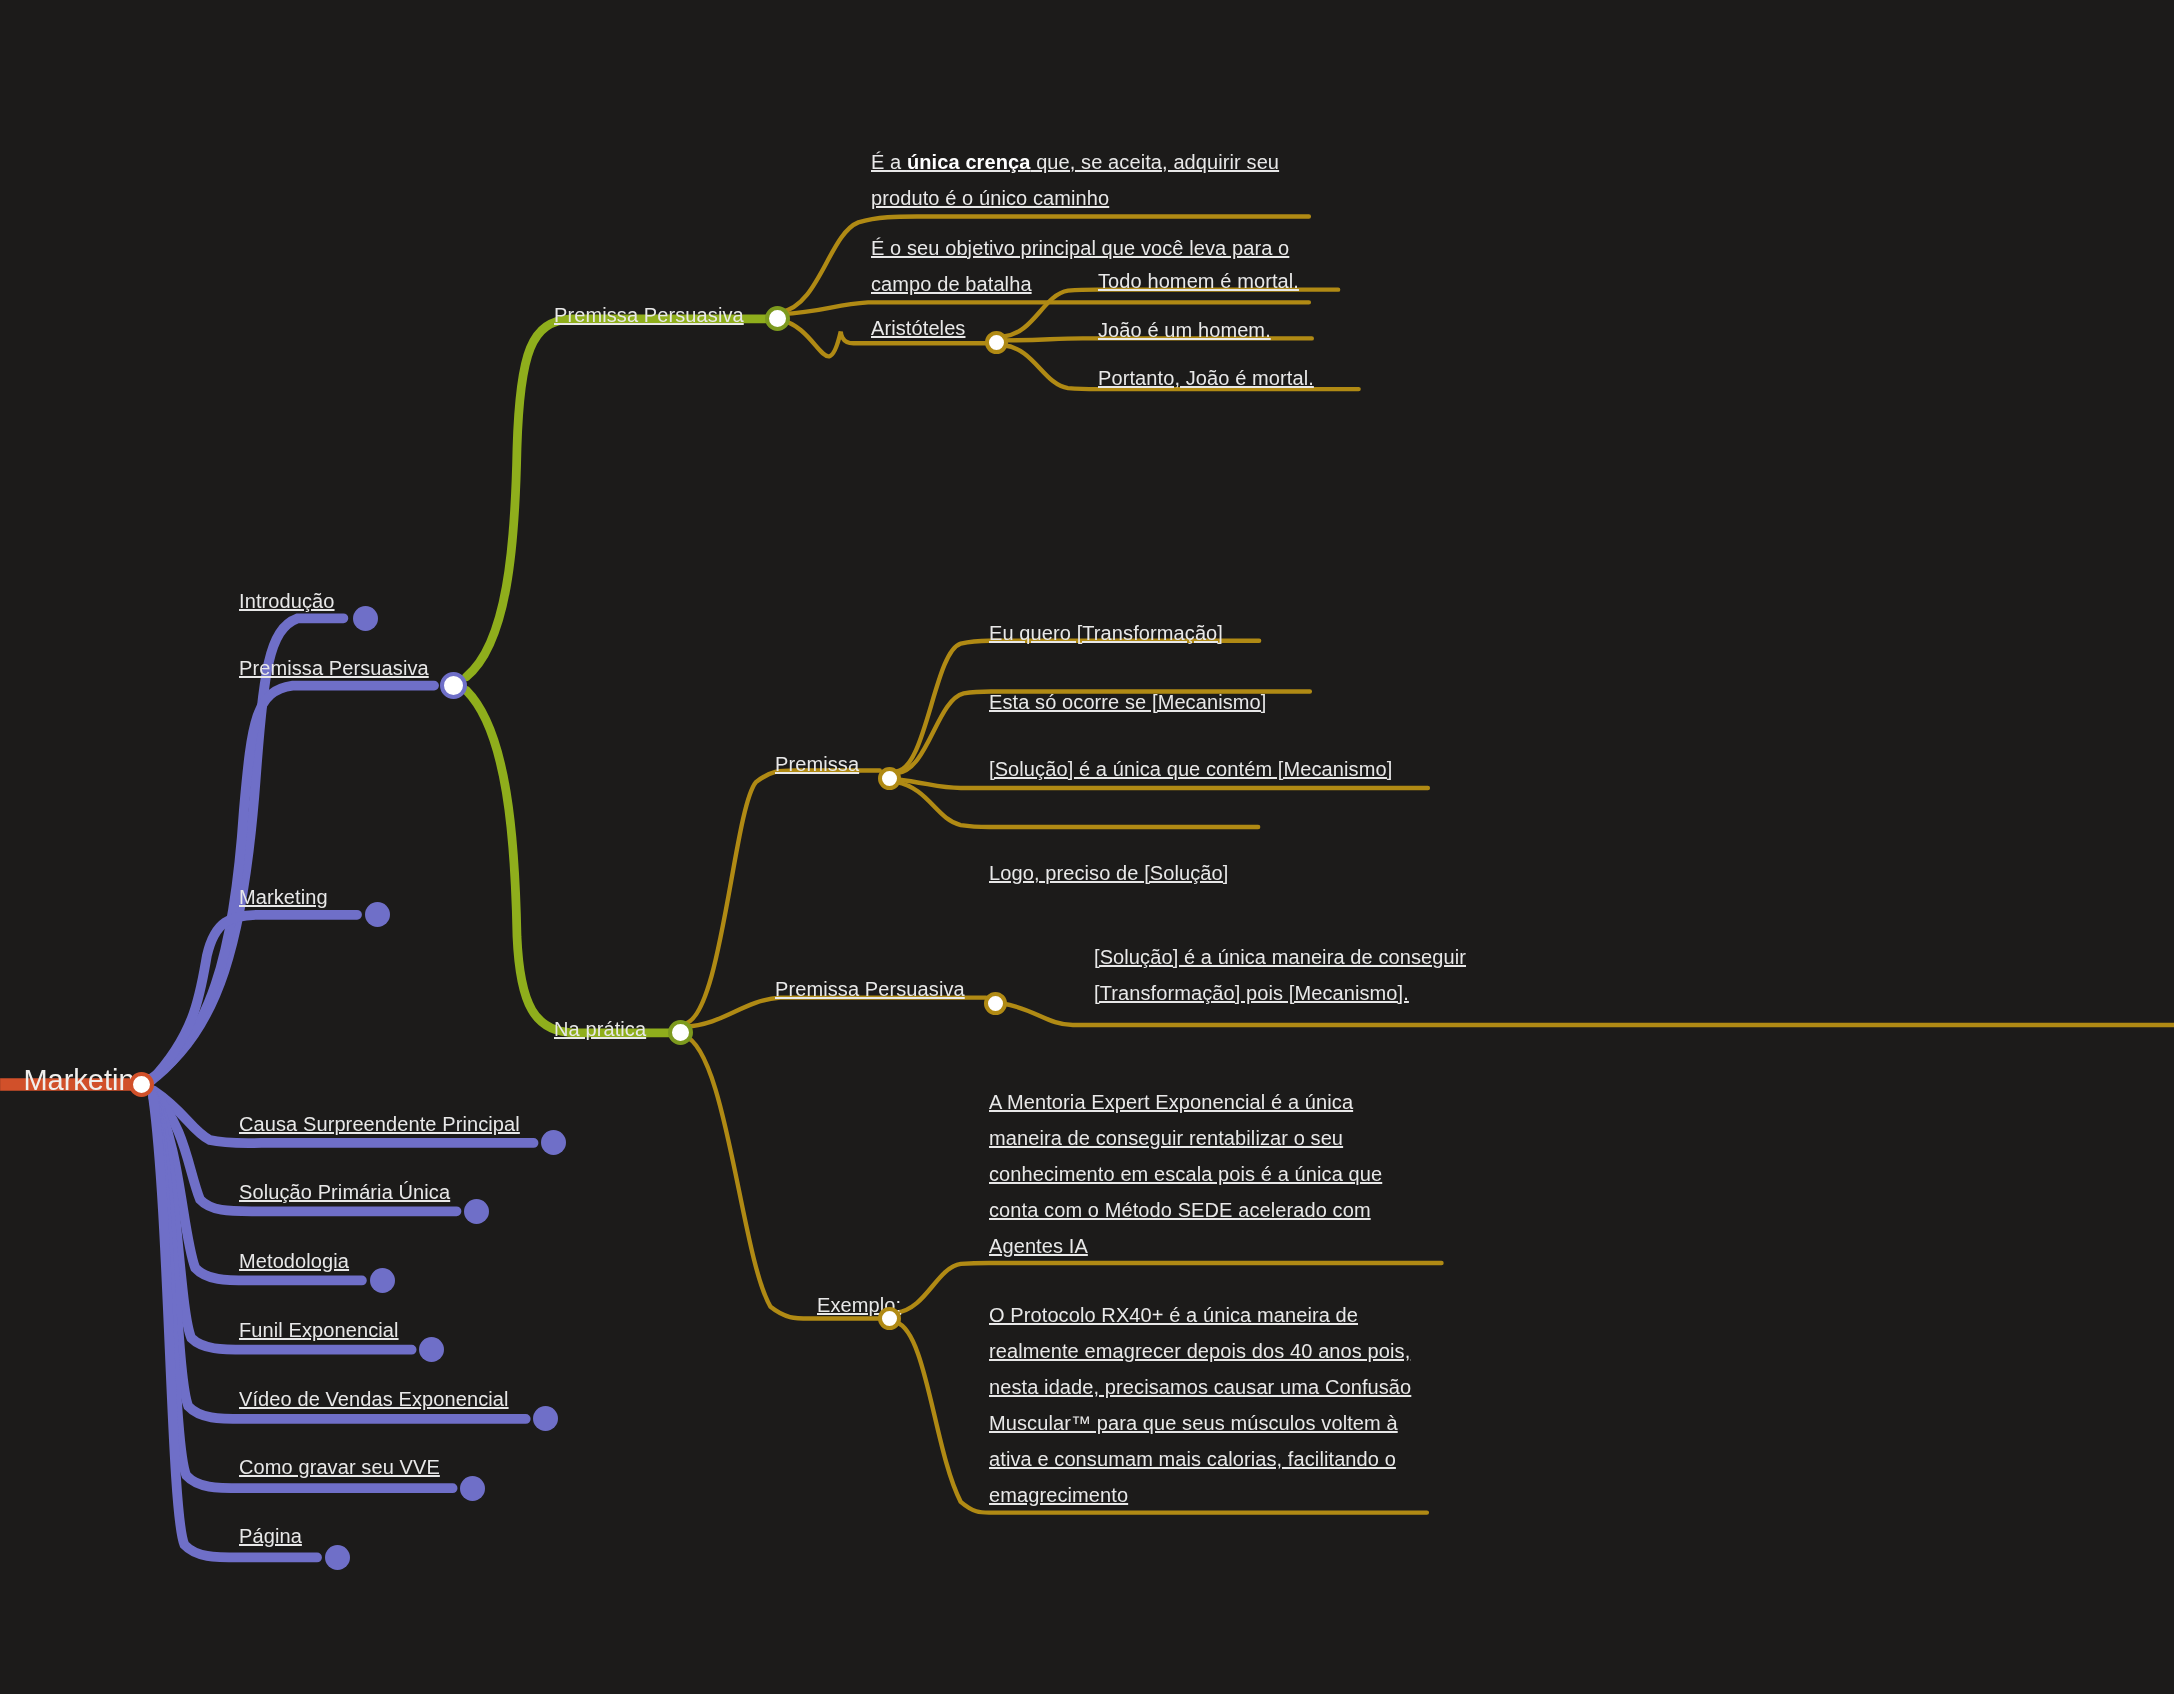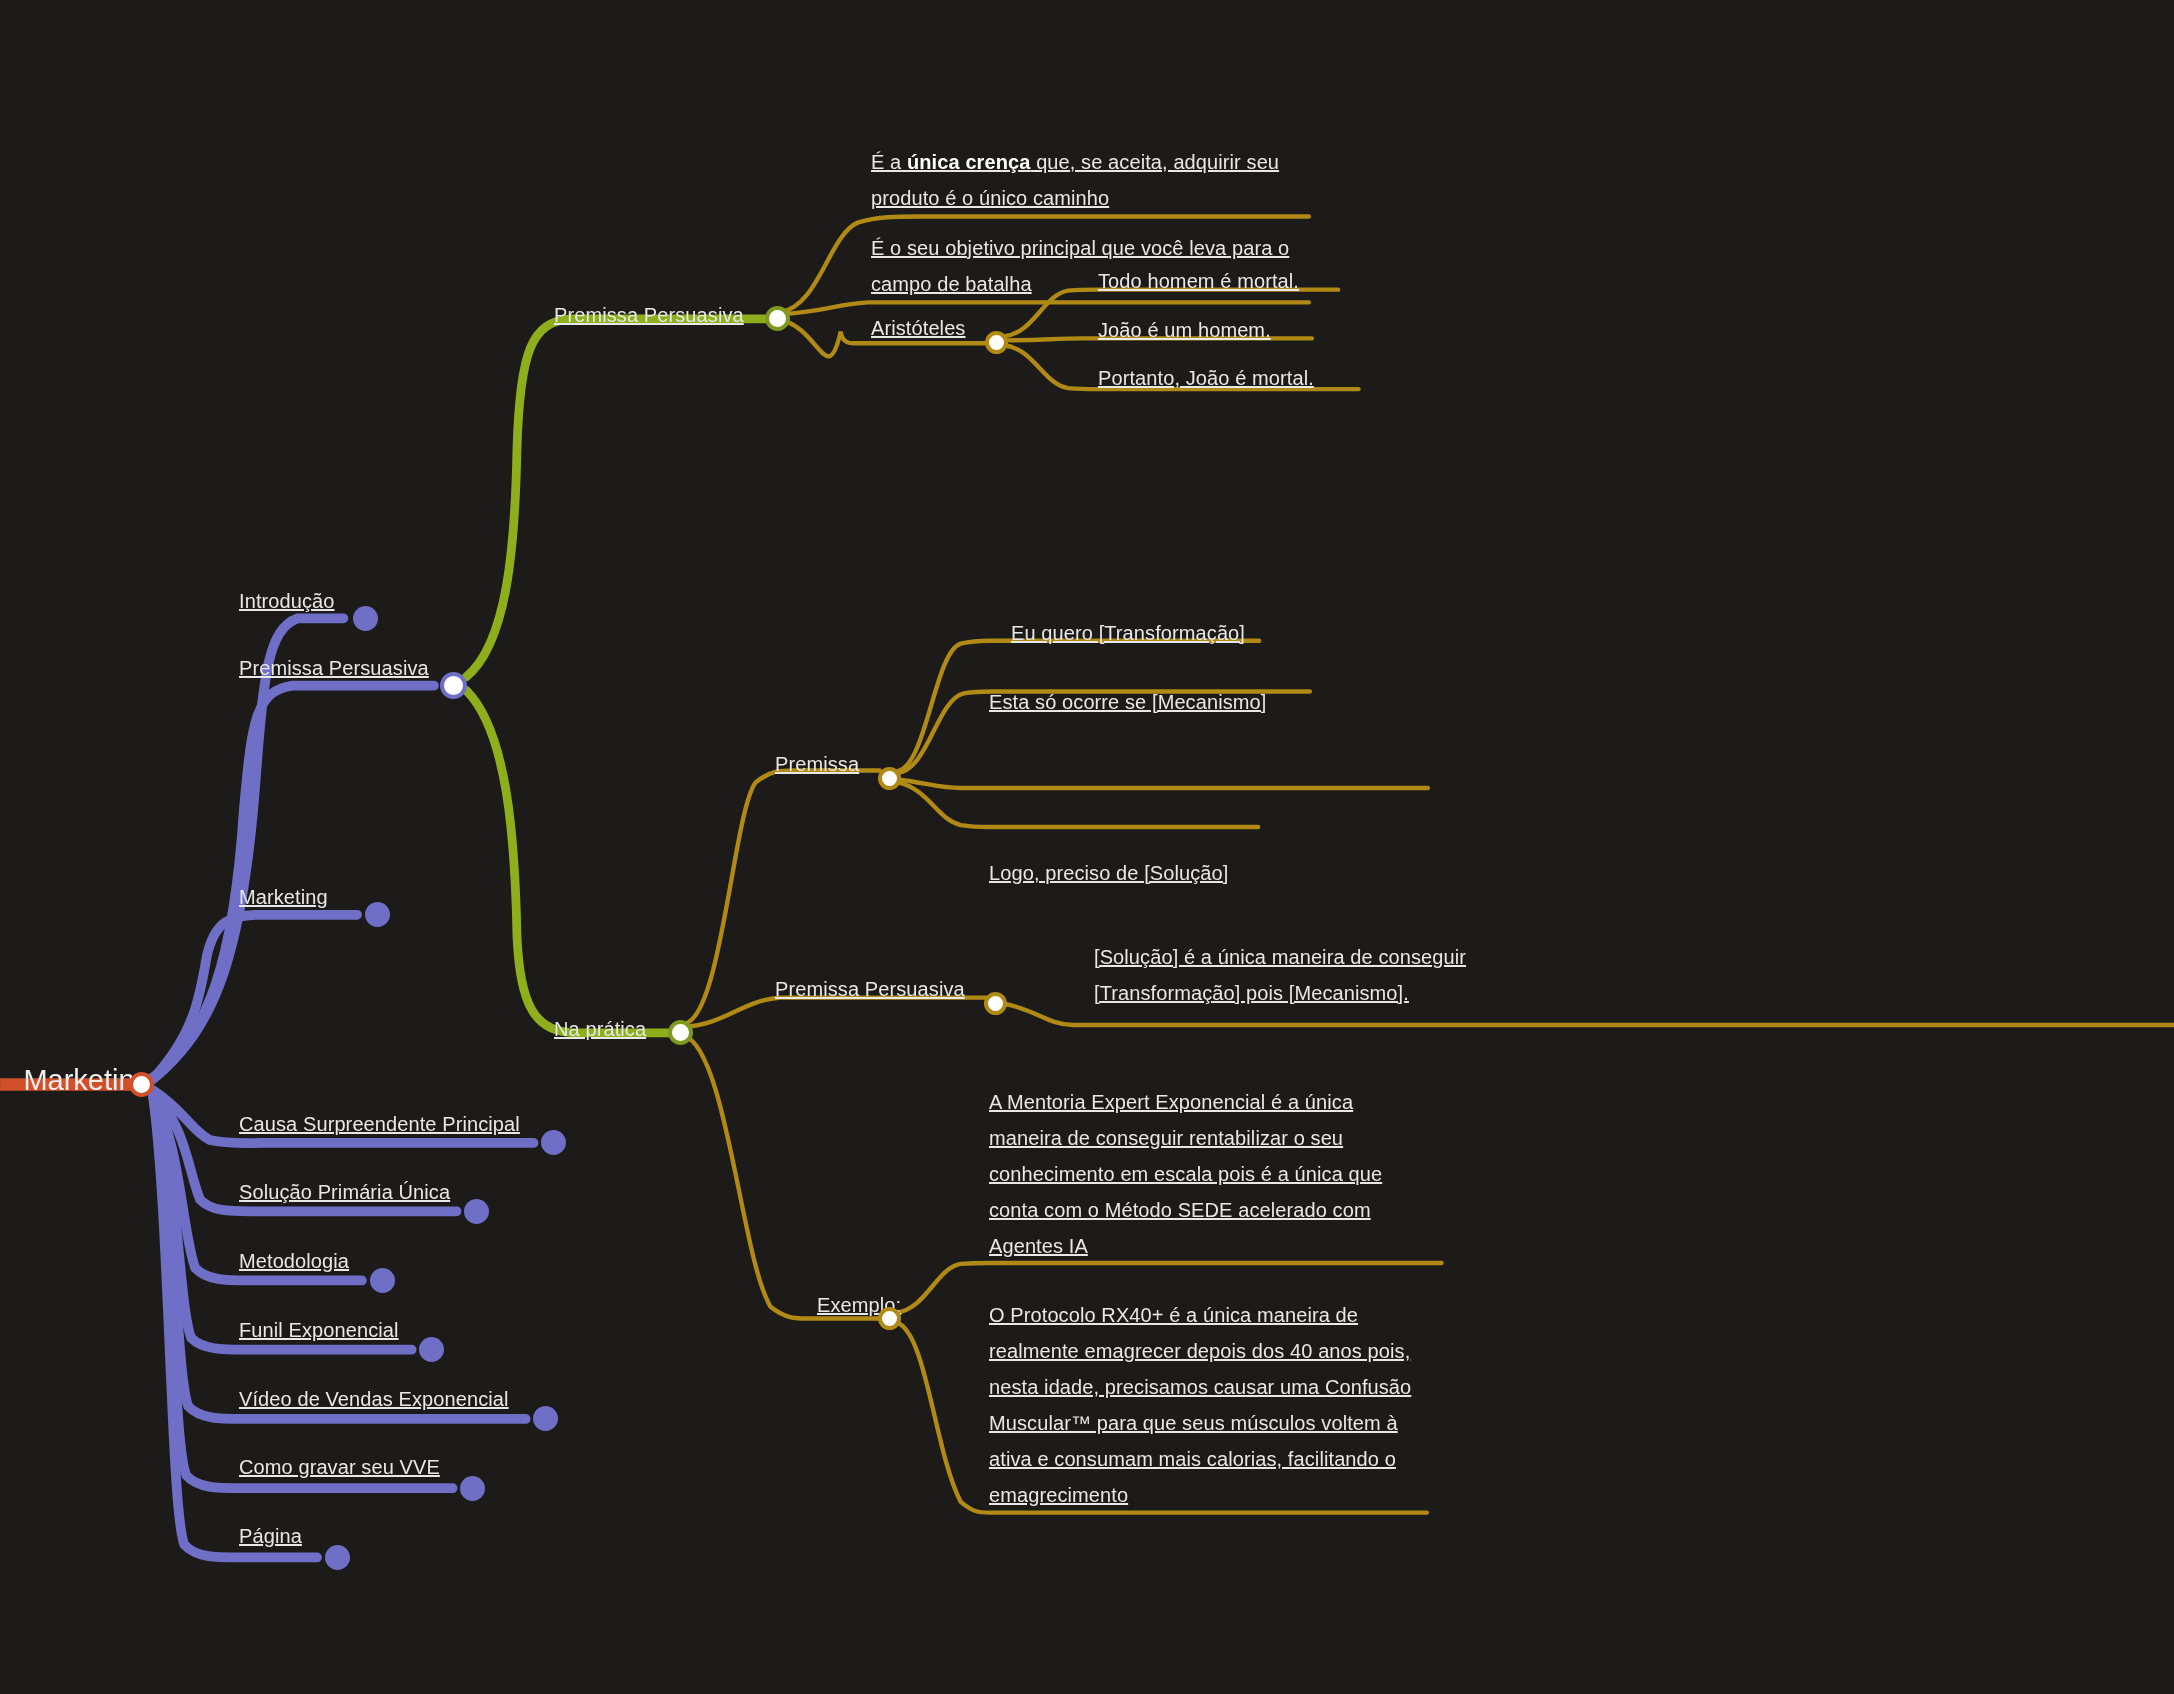--- a/index.html
+++ b/index.html
@@ -175,22 +175,23 @@
 
   <div class="node-label" style="left:775px; top:746px;">Premissa</div>
   <div class="dot dot-gold-open" style="left:878px; top:767px;"></div>
 
   <div class="node-label" style="left:775px; top:971px;">Premissa Persuasiva</div>
   <div class="dot dot-gold-open" style="left:984px; top:992px;"></div>
 
   <div class="node-label" style="left:817px; top:1287px;">Exemplo:</div>
   <div class="dot dot-gold-open" style="left:878px; top:1307px;"></div>
 
-  <div class="node-label" style="left:989px; top:615px;margin-left:22px;">Eu quero [Transformação]</div>
+  <div class="node-label" style="left:989px; top:615px;">Eu quero [Transformação]</div>
   <div class="node-label" style="left:989px; top:684px;">Esta só ocorre se [Mecanismo]</div>
+  <div class="node-label wrap" style="left:989px; top:751px; width:458px;">[Solução] é a única que contém [Mecanismo]</div>
   <div class="node-label" style="left:989px; top:855px;">Logo, preciso de [Solução]</div>
 
   <div class="node-label wrap" style="left:989px; top:1084px; width:429px;">A Mentoria Expert Exponencial é a única maneira de conseguir rentabilizar o seu conhecimento em escala pois é a única que conta com o Método SEDE acelerado com Agentes IA</div>
 
   <div class="node-label wrap" style="left:1094px; top:939px; width:419px;">[Solução] é a única maneira de conseguir [Transformação] pois [Mecanismo].</div>
   <div class="node-label wrap" style="left:989px; top:1297px; width:429px;">O Protocolo RX40+ é a única maneira de realmente emagrecer depois dos 40 anos pois, nesta idade, precisamos causar uma Confusão Muscular™ para que seus músculos voltem à ativa e consumam mais calorias, facilitando o emagrecimento</div>
 
 </div>
 
 

